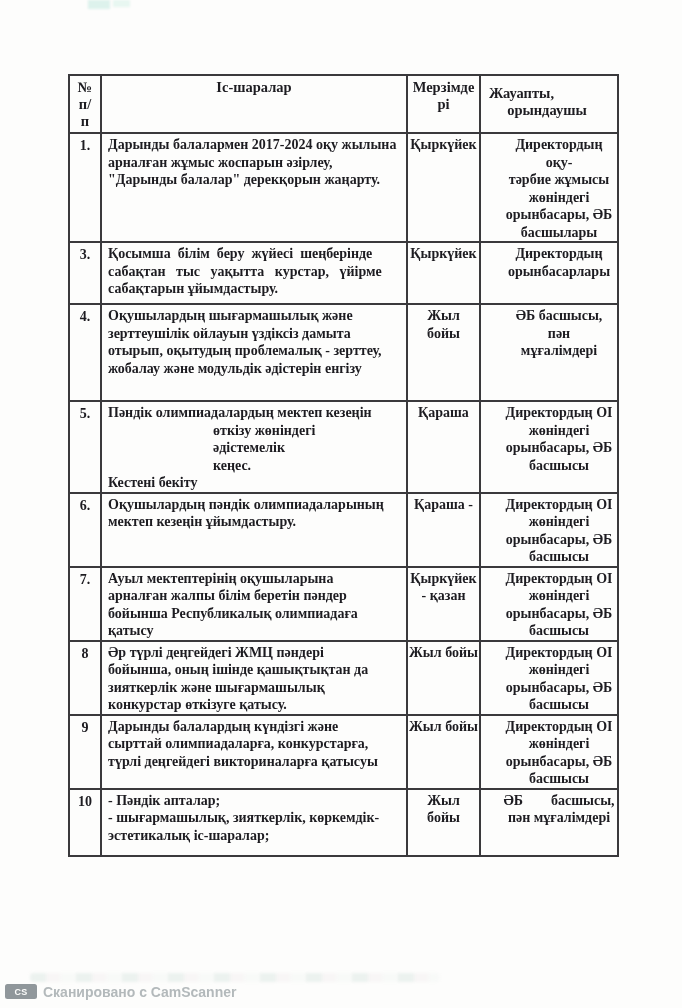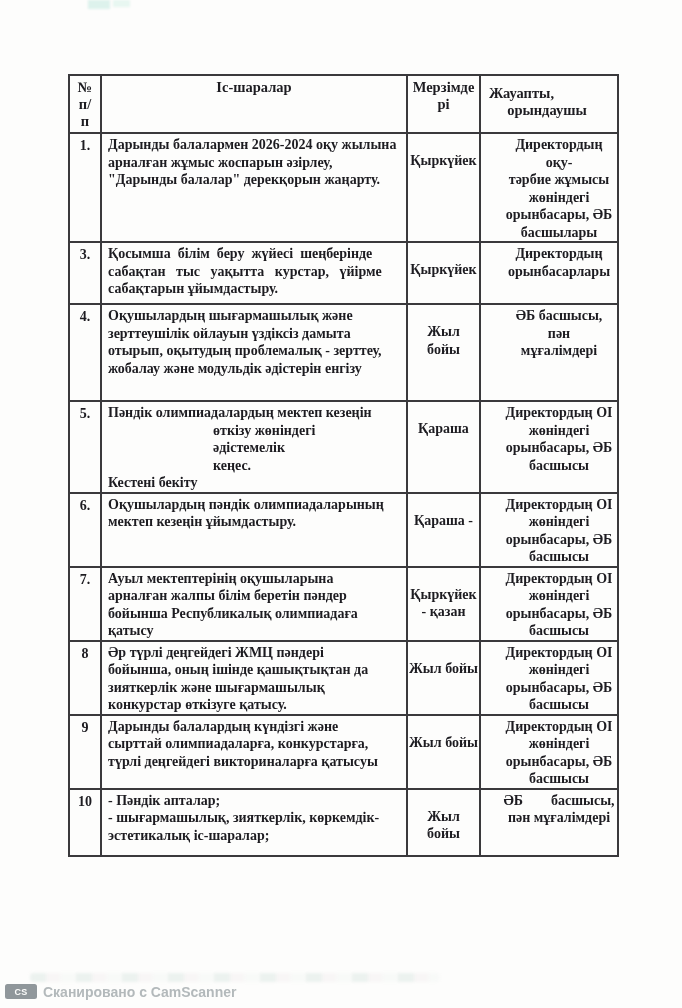--- a/index.html
+++ b/index.html
@@ -46,21 +46,21 @@
     font-weight:700;
   }
   thead tr{height:48px;}
   th{font-size:14.5px;line-height:17px;padding:2px 3px;}
   th.h-num{text-align:center;padding-top:3px;}
   th.h-activity{text-align:center;padding-top:3px;margin-top:7px;}
   th.h-date{text-align:center;padding-top:3px;}
   th.h-resp{text-align:left;padding:9px 2px 0 8px;}
   .col-num{text-align:center;padding:3px 1px 0 1px;}
   .col-activity{text-align:left;padding:2px 3px 0 6px;}
-  .col-date{text-align:center;padding:18px 1px 0 1px;}
+  .col-date{text-align:center;padding:2px 1px 0 1px;}
   .col-responsible{text-align:center;padding:2px 2px 0 22px;}
   .row-0{height:91px;} .row-1{height:62px;} .row-2{height:97px;}
   .row-3{height:85px;} .row-4{height:70px;} .row-5{height:74px;}
   .row-6{height:65px;} .row-7{height:64px;} .row-8{height:67px;}
   .row-9{height:69px;}
   
   .watermark{
     position:absolute;left:5px;top:983px;height:17px;
     display:flex;align-items:center;gap:6px;
     font-family:"Liberation Sans","DejaVu Sans",sans-serif;
@@ -99,21 +99,21 @@
         <th class="h-activity">Іс-шаралар</th>
         <th class="h-date">Мерзімде
 рі</th>
         <th class="h-resp">Жауапты,
      орындаушы</th>
       </tr>
     </thead>
     <tbody>
         <tr class="row-0">
           <td class="col-num">1.</td>
-          <td class="col-activity">Дарынды балалармен 2026-2024 оқу жылына
+          <td class="col-activity">Дарынды балалармен 2017-2024 оқу жылына
 арналған жұмыс жоспарын әзірлеу,
 "Дарынды балалар" дерекқорын жаңарту.</td>
           <td class="col-date">Қыркүйек</td>
           <td class="col-responsible">Директордың оқу-
 тәрбие жұмысы
 жөніндегі
 орынбасары, ӘБ
 басшылары</td>
         </tr>
         <tr class="row-1">

